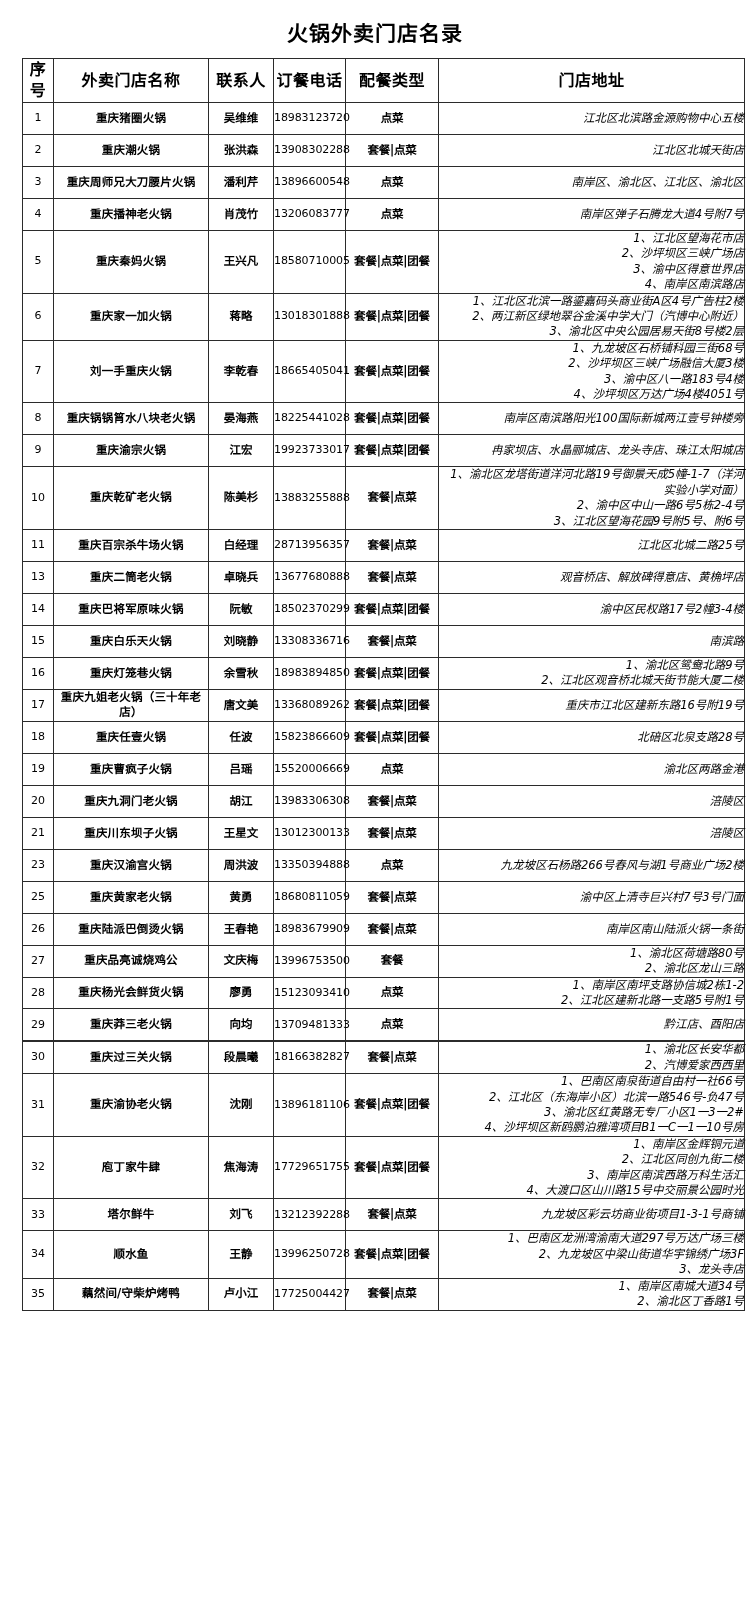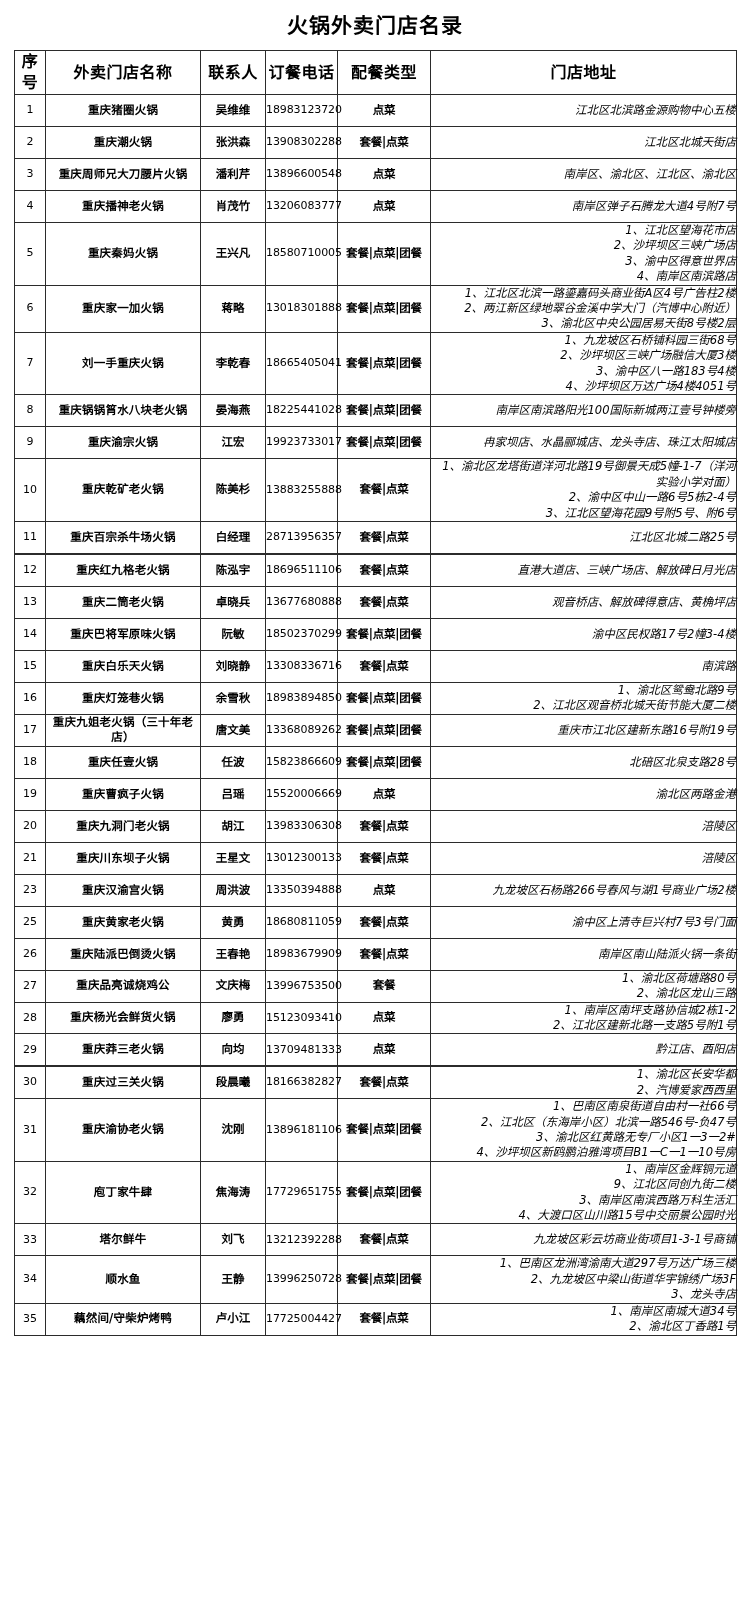--- a/index.html
+++ b/index.html
@@ -10,21 +10,21 @@
   body {
     width: 750px;
     min-height: 1614px;
     font-family: "DejaVu Sans", "Liberation Sans", sans-serif;
     color: #000000;
     -webkit-font-smoothing: none;
   }
   .page {
     width: 750px;
     box-sizing: border-box;
-    padding: 0;
+    padding: 8px;
     position: relative;
   }
   .doc-title {
     text-align: center;
     font-size: 21px;
     font-weight: bold;
     letter-spacing: 1px;
     padding: 9px 0 11px 0;
     font-family: "DejaVu Sans", "Liberation Sans", sans-serif;
   }
@@ -241,30 +241,20 @@
         <tr class=" row-h-1">
           <td class="idx">11</td>
           <td class="name">重庆百宗杀牛场火锅</td>
           <td class="contact">白经理</td>
           <td class="tel">28713956357</td>
           <td class="type">套餐|点菜</td>
           <td class="addr">
             <span class="aline">江北区北城二路25号</span>
           </td>
         </tr>
-        <tr class="tall-gap row-h-1">
-          <td class="idx">12</td>
-          <td class="name">重庆红九格老火锅</td>
-          <td class="contact">陈泓宇</td>
-          <td class="tel">18696511106</td>
-          <td class="type">套餐|点菜</td>
-          <td class="addr">
-            <span class="aline">直港大道店、三峡广场店、解放碑日月光店</span>
-          </td>
-        </tr>
         <tr class=" row-h-1">
           <td class="idx">13</td>
           <td class="name">重庆二筒老火锅</td>
           <td class="contact">卓晓兵</td>
           <td class="tel">13677680888</td>
           <td class="type">套餐|点菜</td>
           <td class="addr">
             <span class="aline">观音桥店、解放碑得意店、黄桷坪店</span>
           </td>
         </tr>
@@ -436,21 +426,21 @@
           </td>
         </tr>
         <tr>
           <td class="idx">32</td>
           <td class="name">庖丁家牛肆</td>
           <td class="contact">焦海涛</td>
           <td class="tel">17729651755</td>
           <td class="type">套餐|点菜|团餐</td>
           <td class="addr">
             <span class="aline">1、南岸区金辉铜元道</span>
-            <span class="aline">9、江北区同创九街二楼</span>
+            <span class="aline">2、江北区同创九街二楼</span>
             <span class="aline">3、南岸区南滨西路万科生活汇</span>
             <span class="aline">4、大渡口区山川路15号中交丽景公园时光</span>
           </td>
         </tr>
         <tr class=" row-h-1">
           <td class="idx">33</td>
           <td class="name">塔尔鲜牛</td>
           <td class="contact">刘飞</td>
           <td class="tel">13212392288</td>
           <td class="type">套餐|点菜</td>

